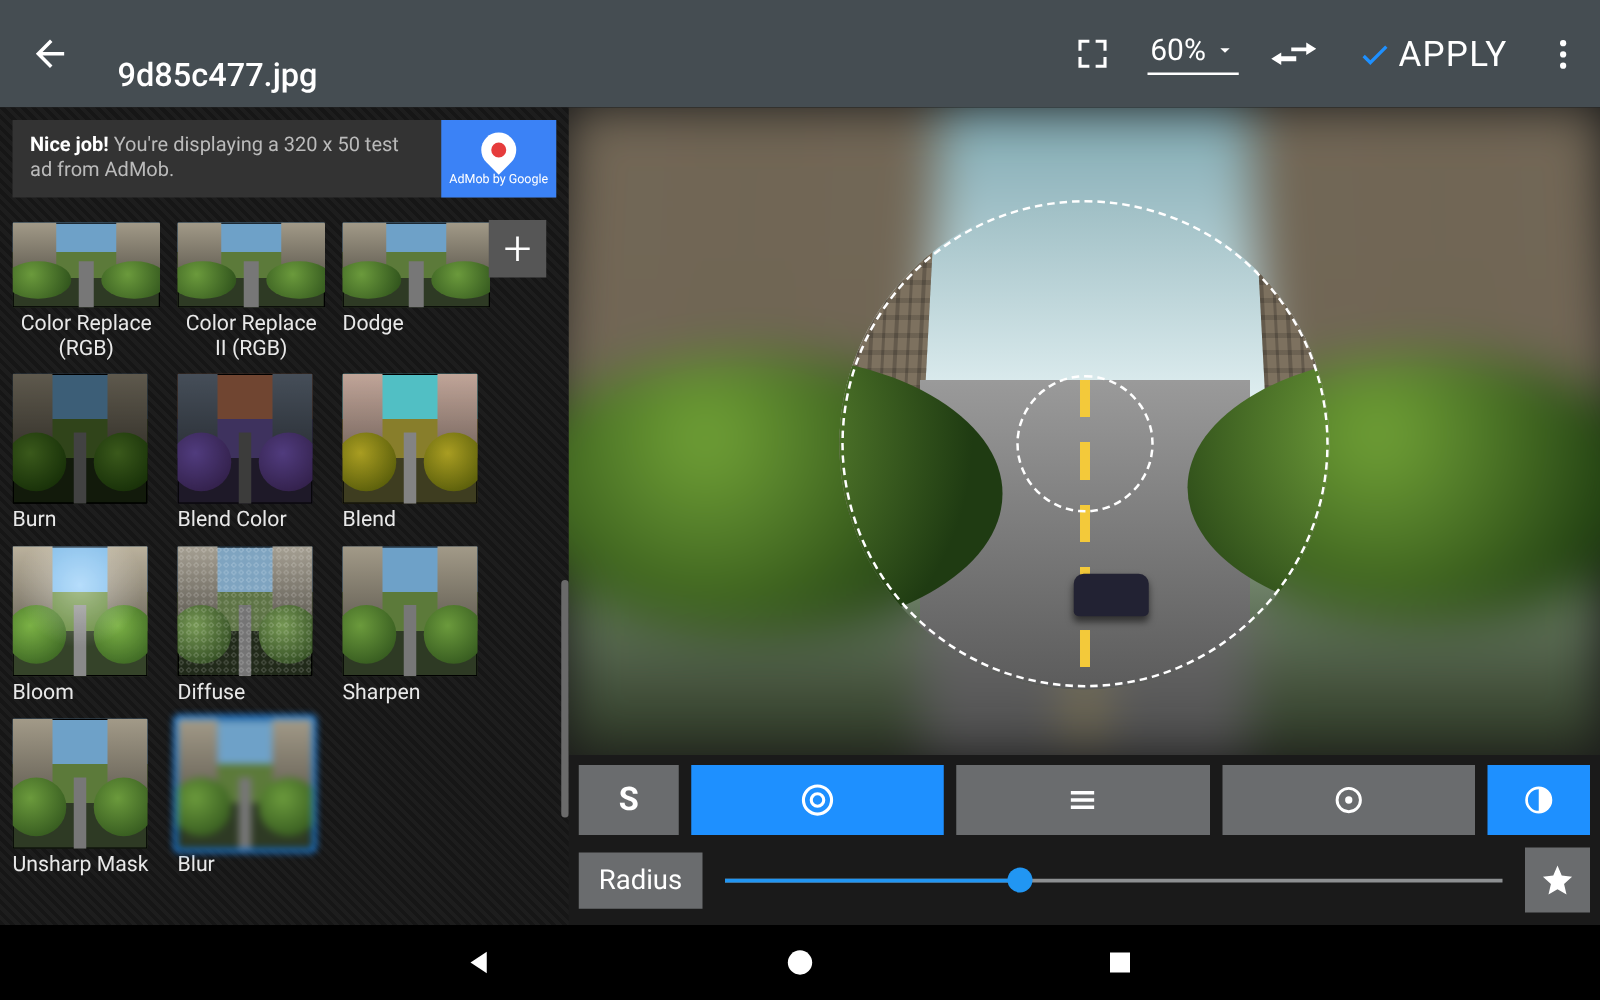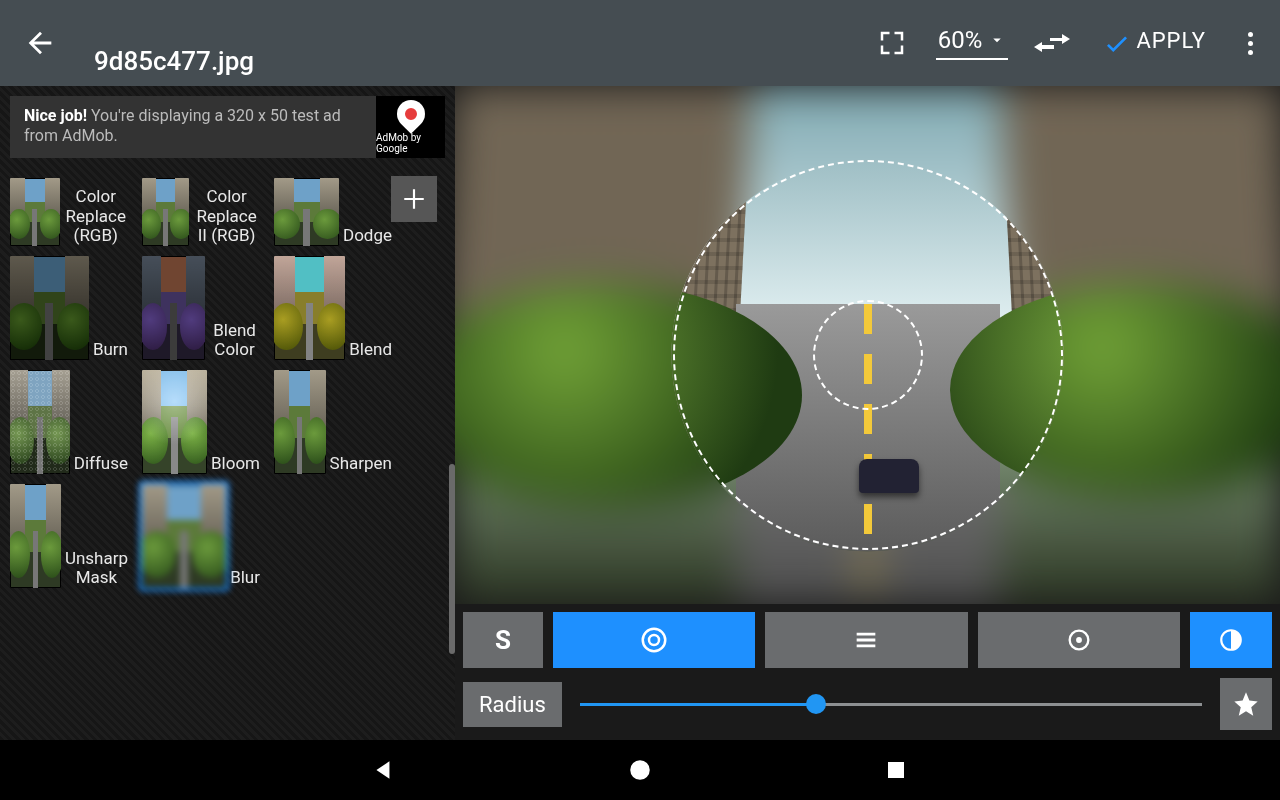--- a/index.html
+++ b/index.html
@@ -6,41 +6,41 @@
   html, body { width: 1280px; height: 800px; overflow: hidden; font-family: Roboto, Arial, sans-serif; background: #000; color: #eee; }
   .root { display: flex; flex-direction: column; width: 1280px; height: 800px; }
 
   
   .appbar { height: 86px; background: #454d52; display: flex; align-items: center; padding: 0 18px 0 10px; gap: 18px; }
   .appbar .back { width: 60px; height: 60px; display:flex; align-items:center; justify-content:center; cursor:pointer;}
   .appbar .title { font-size: 26px; font-weight: 500; color: #fff; flex: 0 0 auto; margin-left: 6px; margin-top: 36px;}
   .appbar .spacer { flex: 1; }
   .appbar .tool { width: 52px; height: 52px; display:flex; align-items:center; justify-content:center; cursor:pointer;}
   .appbar .zoom { display:flex; align-items:center; gap:6px; font-size:24px; color:#fff; border-bottom:2px solid #fff; padding:0 2px 4px 2px; cursor:pointer;}
-  .appbar .apply { display:flex; gap:4px; font-size:22px; letter-spacing:1px; color:#fff; cursor:pointer; padding:0 6px;}
+  .appbar .apply { display:flex; align-items:center; gap:4px; font-size:28px; letter-spacing:1px; color:#fff; cursor:pointer; padding:0 6px;}
   .appbar .apply svg { flex:0 0 auto;}
   .appbar .dots { display:flex; flex-direction:column; gap:4px; width:24px; align-items:center; cursor:pointer; margin-left:8px;}
   .appbar .dots span { width:5px; height:5px; border-radius:50%; background:#fff;}
 
   
   .main { flex:1; display:flex; min-height:0; }
 
   
   .sidebar { width: 455px; background:#222 repeating-linear-gradient(45deg,#161616 0 3px,#1d1d1d 3px 6px); display:flex; flex-direction:column; position:relative;}
   .ad { margin:10px 10px 6px 10px; height:62px; background:#333; display:flex; align-items:stretch; }
   .ad .adtext { flex:1; padding:10px 14px; font-size:16px; color:#bbb; line-height:1.25;}
   .ad .adtext b { color:#fff;}
-  .ad .adlogo { width:69px; background:#000000; display:flex; flex-direction:column; align-items:center; justify-content:center; color:#fff; font-size:10px;}
+  .ad .adlogo { width:92px; background:#3b82f6; display:flex; flex-direction:column; align-items:center; justify-content:center; color:#fff; font-size:10px;}
   .ad .adlogo .pin { width:28px; height:28px; background:#fff; border-radius:50% 50% 50% 0; transform:rotate(-45deg); position:relative;}
   .ad .adlogo .pin::after{content:"";position:absolute;inset:8px;border-radius:50%;background:#e63c3c;}
 
   .gridwrap { flex:1; overflow:hidden; position:relative;}
   .gridclip { position:absolute; inset:0 4px 0 10px; overflow:hidden;}
   .grid { display:grid; grid-template-columns: 118px 118px 118px; gap: 10px 14px; padding: 14px 0 0 0; }
-  .cell { display:flex; flex-direction:row; align-items:flex-end; gap:4px; cursor:pointer;}
+  .cell { display:flex; flex-direction:column; align-items:flex-start; gap:4px; cursor:pointer;}
   .thumb { width:118px; height:68px; border-radius:1px; background:linear-gradient(180deg,#6ea1c8 0 35%, #5c7a3a 35% 65%, #2e3a24 65% 100%); position:relative; overflow:hidden; box-shadow:0 0 0 1px #000 inset;}
   .thumb .bldgL,.thumb .bldgR{position:absolute;top:0;width:30%;height:55%;background:linear-gradient(180deg,#a29a88,#6b665a);} 
   .thumb .bldgL{left:0;} .thumb .bldgR{right:0;}
   .thumb .tree{position:absolute;bottom:10%;width:45%;height:45%;border-radius:50%;background:radial-gradient(circle at 40% 35%, #6b9a3c,#284a18);} 
   .thumb .tree.l{left:-5%;} .thumb .tree.r{right:-5%;}
   .thumb .road{position:absolute;left:45%;right:45%;top:45%;bottom:0;background:#777;}
   .thumb.large{height:104px;width:108px;}
   .thumb.blur{filter:blur(3px);}
   .thumb.diffuse{filter:contrast(1.2) saturate(.6);}
   .thumb.diffuse::after{content:"";position:absolute;inset:0;background:radial-gradient(circle,transparent 1px,#fff2 1px 2px,transparent 2px) 0 0/6px 6px;}
@@ -215,38 +215,38 @@
                 <div class="thumb fill large">
                   <div class="bldgL"></div>
                   <div class="bldgR"></div>
                   <div class="road"></div>
                   <div class="tree l"></div>
                   <div class="tree r"></div>
                 </div>
                 <div class="label">Blend</div>
               </div>
               <div class="cell">
+                <div class="thumb bloom large">
+                  <div class="bldgL"></div>
+                  <div class="bldgR"></div>
+                  <div class="road"></div>
+                  <div class="tree l"></div>
+                  <div class="tree r"></div>
+                </div>
+                <div class="label">Bloom</div>
+              </div>
+              <div class="cell">
                 <div class="thumb diffuse large">
                   <div class="bldgL"></div>
                   <div class="bldgR"></div>
                   <div class="road"></div>
                   <div class="tree l"></div>
                   <div class="tree r"></div>
                 </div>
                 <div class="label">Diffuse</div>
-              </div>
-              <div class="cell">
-                <div class="thumb bloom large">
-                  <div class="bldgL"></div>
-                  <div class="bldgR"></div>
-                  <div class="road"></div>
-                  <div class="tree l"></div>
-                  <div class="tree r"></div>
-                </div>
-                <div class="label">Bloom</div>
               </div>
               <div class="cell">
                 <div class="thumb  large">
                   <div class="bldgL"></div>
                   <div class="bldgR"></div>
                   <div class="road"></div>
                   <div class="tree l"></div>
                   <div class="tree r"></div>
                 </div>
                 <div class="label">Sharpen</div>

